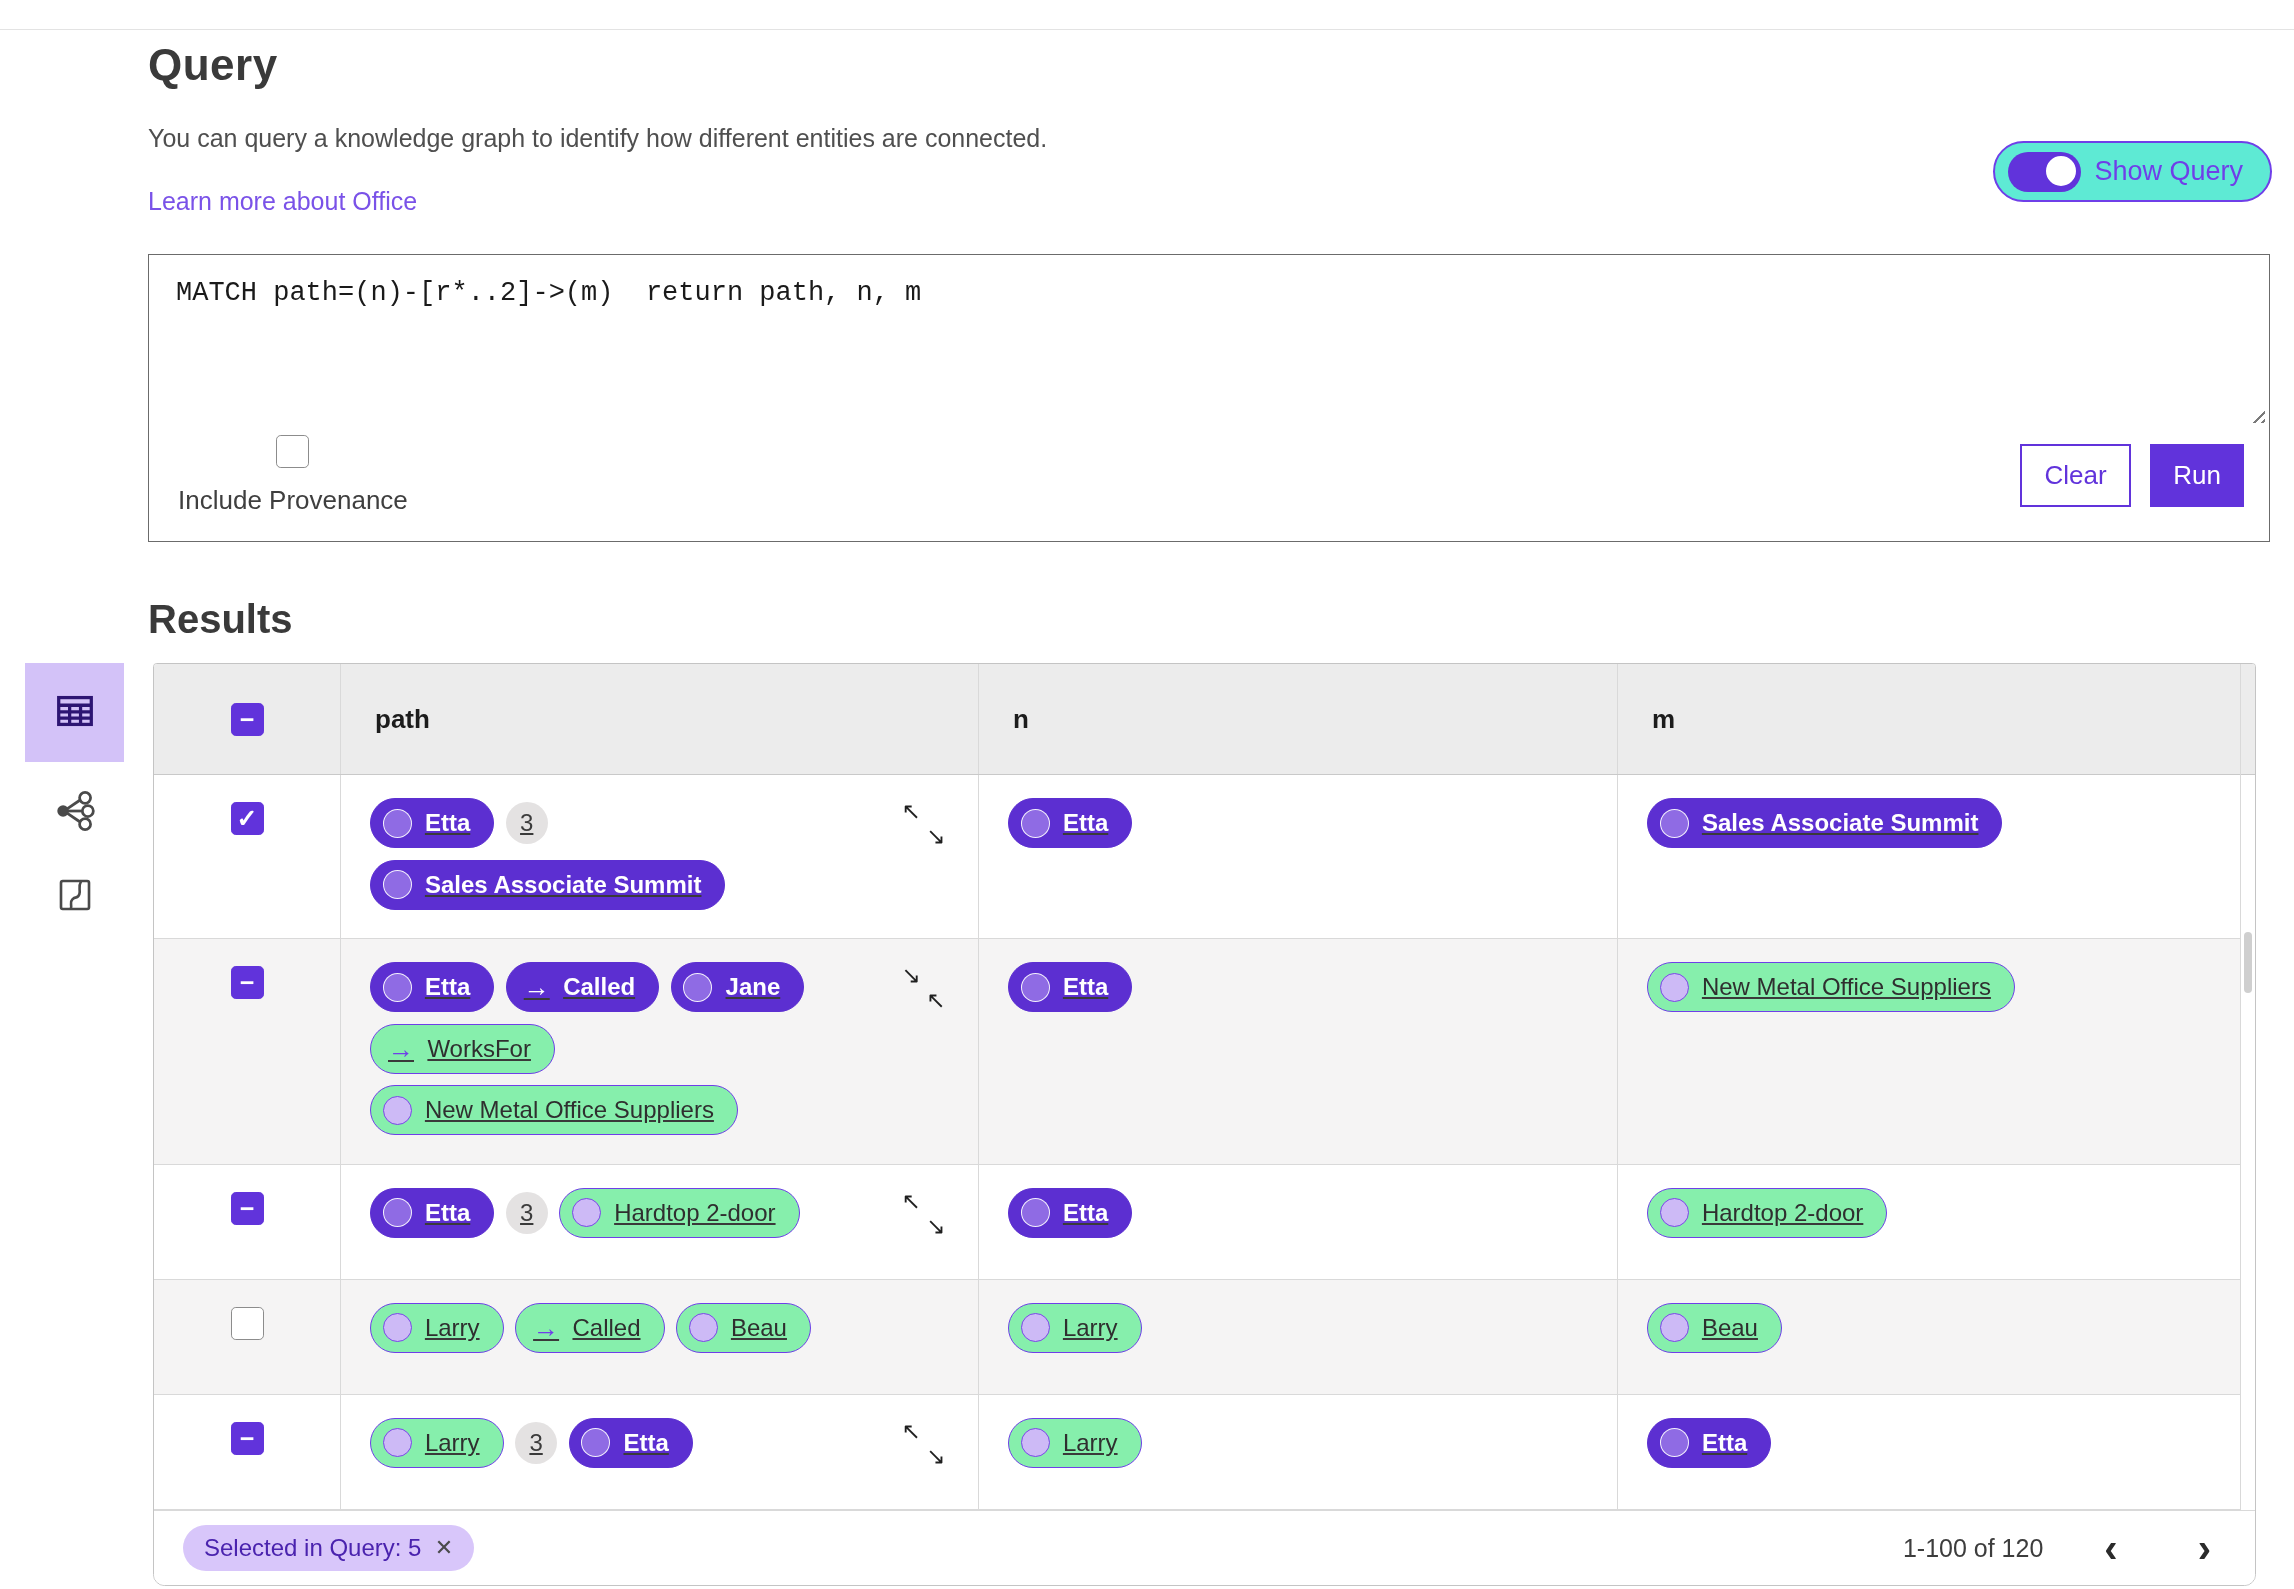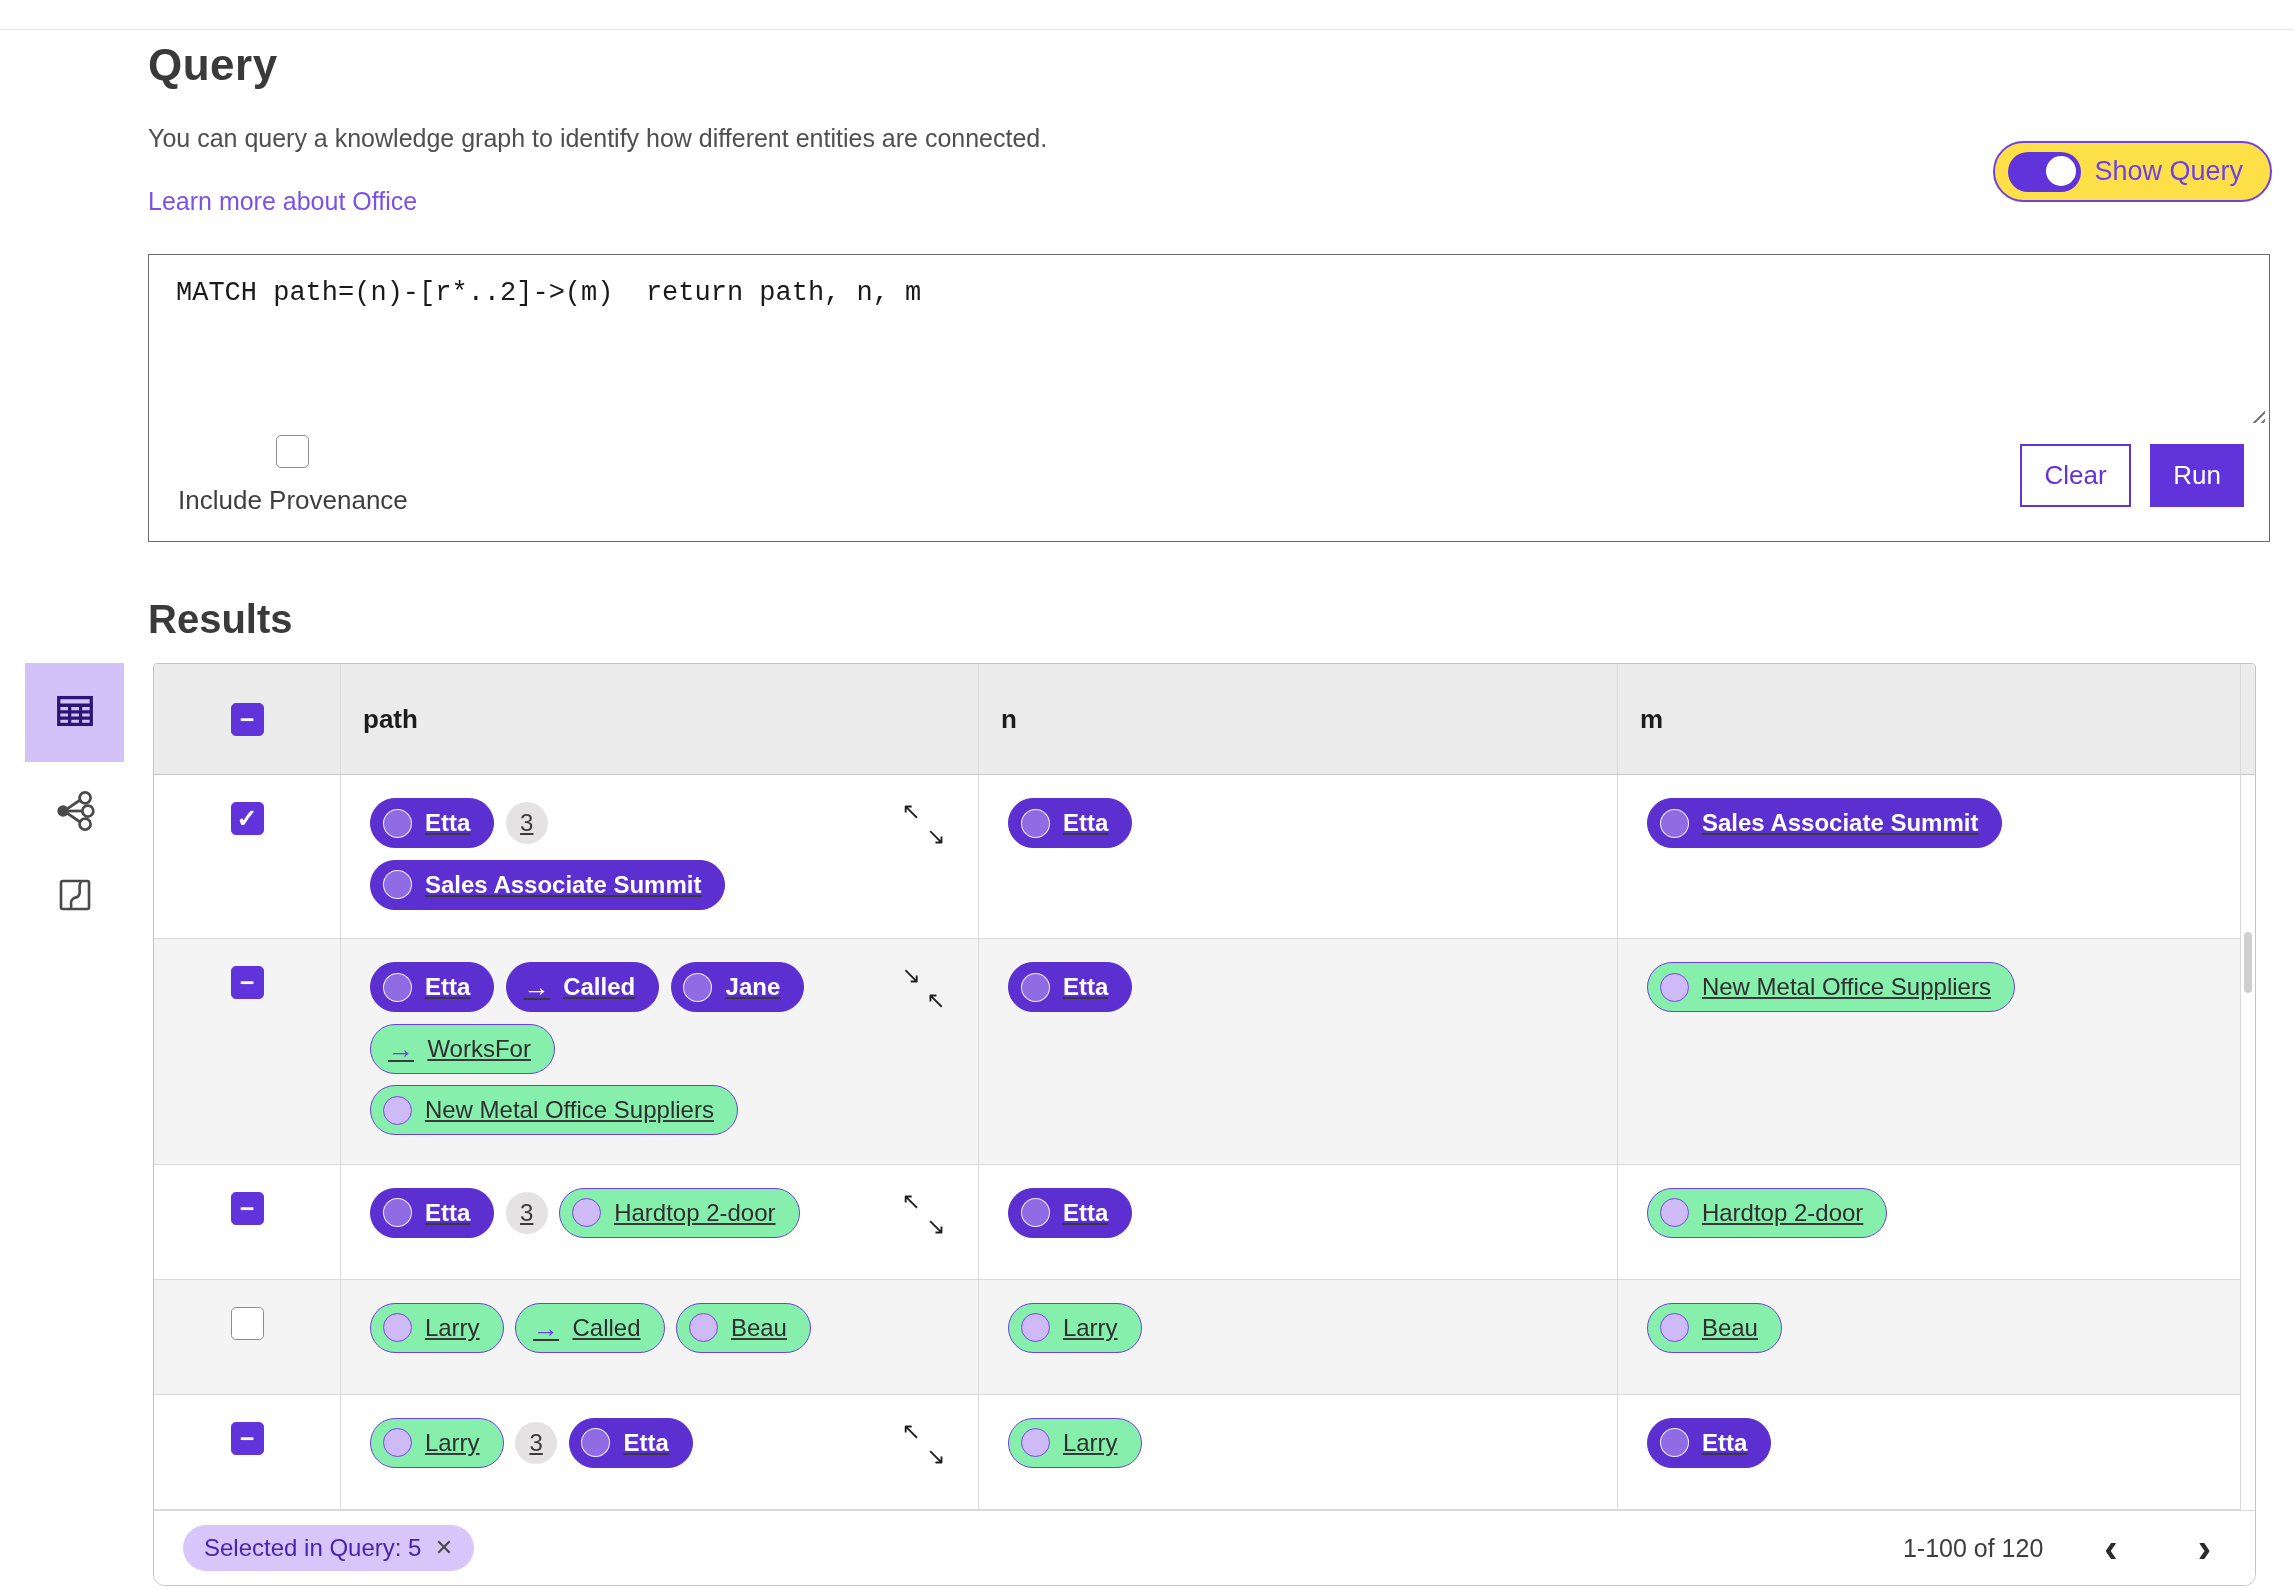--- a/index.html
+++ b/index.html
@@ -27,21 +27,21 @@
   .hairline{position:absolute;left:0;top:29px;width:2294px;height:1px;background:#e3e3e3;}
 
   
   .content{padding:40px 22px 0 148px;}
   h1{font-size:44px;font-weight:700;color:#3a3a3a;letter-spacing:0.5px;}
   .desc{font-size:25px;color:var(--muted);margin-top:34px;}
   .learn{display:inline-block;font-size:25px;color:var(--link);margin-top:34px;cursor:pointer;text-decoration:none;}
 
   .showq{position:absolute;right:22px;top:141px;display:flex;align-items:center;gap:13.4px;
     border:2.9px solid var(--primary-border);border-radius:955px;padding:8.6px 27px 8.6px 13.4px;
-    color:var(--primary-border);font-size:27px;background:#fde047;cursor:pointer;}
+    color:var(--primary-border);font-size:27px;background:#5eead4;cursor:pointer;}
   .track{position:relative;width:73px;height:40px;background:var(--primary-btn);border-radius:955px;display:inline-block;}
   .knob{position:absolute;right:2.9px;top:2.9px;width:34px;height:34px;background:#fff;border:2.9px solid var(--primary-btn);border-radius:50%;}
 
   
   .qbox{margin-top:38px;width:2122px;border:1.9px solid #6b6b6b;background:#fff;}
   .qarea{position:relative;height:172px;}
   .qarea textarea{width:100%;height:100%;border:none;outline:none;resize:none;
     font-family:"Liberation Mono","DejaVu Sans Mono",monospace;font-size:27px;color:#1a1a1a;
     padding:23px 27px;background:transparent;white-space:pre;}
   .resize{position:absolute;right:3.8px;bottom:3.8px;width:17px;height:17px;
@@ -67,21 +67,21 @@
     font-size:25px;font-weight:700;line-height:1;cursor:pointer;}
   .cb.on,.cb.ind{background:var(--primary-btn);color:#fff;border:1.9px solid var(--primary-btn);}
   .cb.off{background:#fff;border:1.9px solid #8c8c8c;color:transparent;}
 
   
   .table{position:absolute;left:153px;top:663px;width:2103px;height:923px;
     border:1px solid var(--border);border-radius:3.8px 3.8px 11.5px 11.5px;background:#fff;
     display:flex;flex-direction:column;overflow:hidden;}
   .thead,.trow{display:grid;grid-template-columns:186px 638px 639px 1fr;}
   .thead{height:111px;background:var(--header-bg);border-bottom:1px solid #c9c9c9;align-items:center;flex:0 0 auto;padding-right:15.3px;}
-  .th{font-size:26px;font-weight:700;color:#1c1c1c;padding-left:22px;}
+  .th{font-size:26px;font-weight:700;color:#1c1c1c;padding-left:34px;}
   .th.sel{display:flex;justify-content:center;padding-left:0;}
   .thead .th:nth-child(n+2){border-left:1px solid var(--line);height:100%;display:flex;align-items:center;}
   .th.sel{height:100%;align-items:center;}
 
   .tbody{flex:1 1 auto;overflow:hidden;margin-right:15.3px;}
   .trow{border-bottom:1px solid var(--line);min-height:115px;background:#fff;}
   .trow:nth-child(even){background:var(--row-alt);}
   .cell{padding:23px 0 17px 29px;}
   .cell.sel{display:flex;justify-content:center;padding-left:0;padding-top:27px;}
   .cell.path{position:relative;padding-right:105px;}

